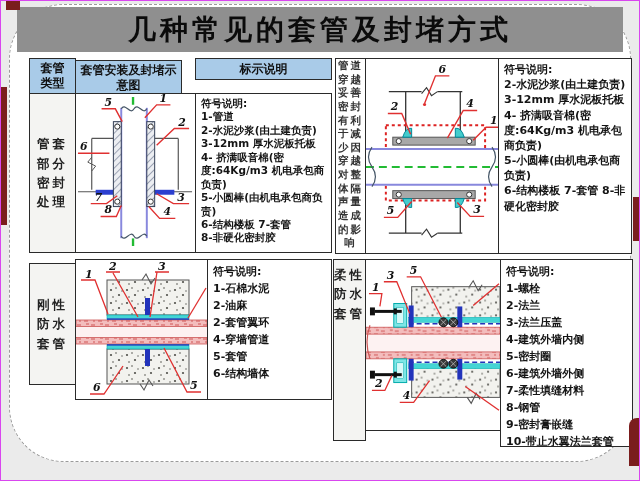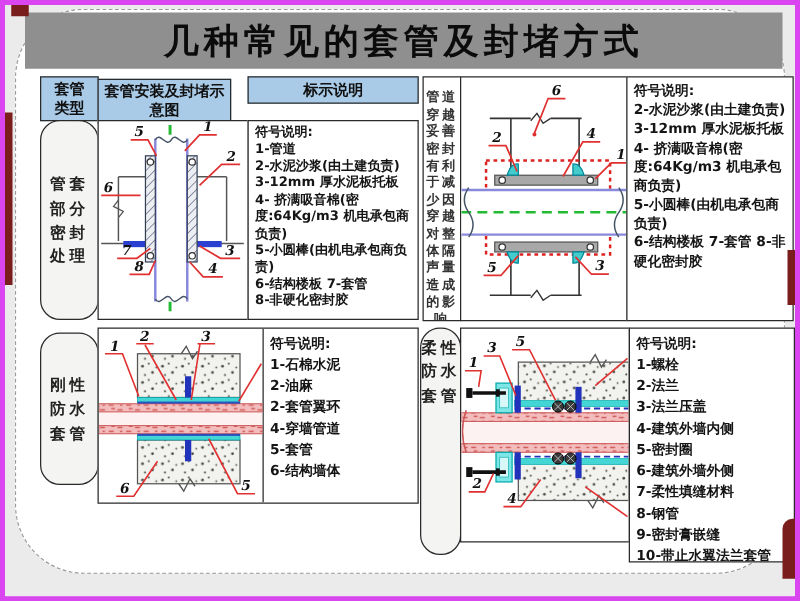--- a/index.html
+++ b/index.html
@@ -1,18 +1,18 @@
 <!DOCTYPE html>
 <html><head>
 <meta charset="utf-8">
 <style>
   html,body { margin:0; padding:0; background:#ffffff; }
   #slide {
     position:relative; width:640px; height:481px; box-sizing:border-box;
-    background:#ebebeb; border:4px solid #d946ef; overflow:hidden;
+    background:#ebebeb; border:1px solid #d946ef; overflow:hidden;
     font-family:"DejaVu Sans","Liberation Sans",sans-serif;
   }
   .dashed-frame {
     position:absolute; left:8px; right:8px; top:3px; bottom:18px;
     border:1px dashed #9a9a9a; border-radius:55px; background:#ffffff; z-index:0;
   }
   .accent { position:absolute; background:#7a1d1d; z-index:3; }
   .acc-tl   { left:5px; top:0px; width:14px; height:9px; }
   .acc-left { left:0px; top:86px; width:6px; height:138px; }
   .acc-right{ right:0px; top:196px; width:6px; height:44px; }
@@ -28,27 +28,27 @@
     background:#ffffff; z-index:2; overflow:hidden;
   }
   .hdr {
     background:#a9cbe8; font-weight:bold; font-size:12px; color:#101010;
     display:flex; align-items:center; justify-content:center; text-align:center;
     white-space:pre-line; line-height:1.25;
   }
   .vlabel {
     background:#f4f4f2; font-weight:bold; font-size:12.5px; color:#222;
     display:flex; align-items:center; justify-content:center; text-align:center;
-    white-space:pre-line; line-height:1.55; letter-spacing:3px;border-radius:16px;
+    white-space:pre-line; line-height:1.55; letter-spacing:3px;
   }
   .vlabel.topalign { align-items:flex-start; padding-top:6px;font-family:Liberation Serif, serif; }
   .side-note {
     background:#ffffff; font-weight:bold; font-size:10.5px; color:#333;
     text-align:center; white-space:pre-line; line-height:1.3; letter-spacing:2px;
-    padding-top:10px;
+    padding-top:0;
   }
   .notes { padding:3px 4px 2px 5px; }
   .ntitle, .nline { font-weight:bold; color:#151515; }
   .notes-sm .ntitle, .notes-sm .nline { font-size:10.5px; line-height:1.28; }
   .notes-md .ntitle, .notes-md .nline { font-size:11px;   line-height:1.38; }
   .notes-lg .ntitle, .notes-lg .nline { font-size:11px;   line-height:1.55; }
   .diag { padding:0; }
   .diag svg { display:block; width:100%; height:100%; }
   .cnum { font-family:"DejaVu Serif","Liberation Serif",serif; font-style:italic;
           font-weight:bold; font-size:11px; fill:#111; }

